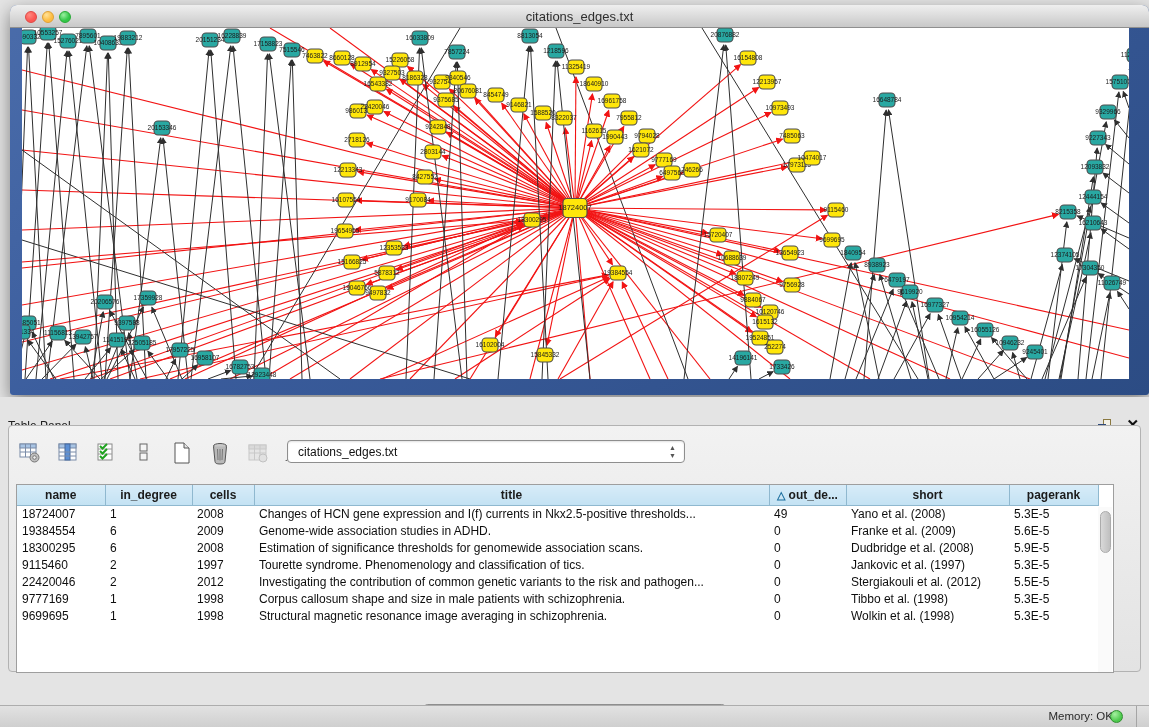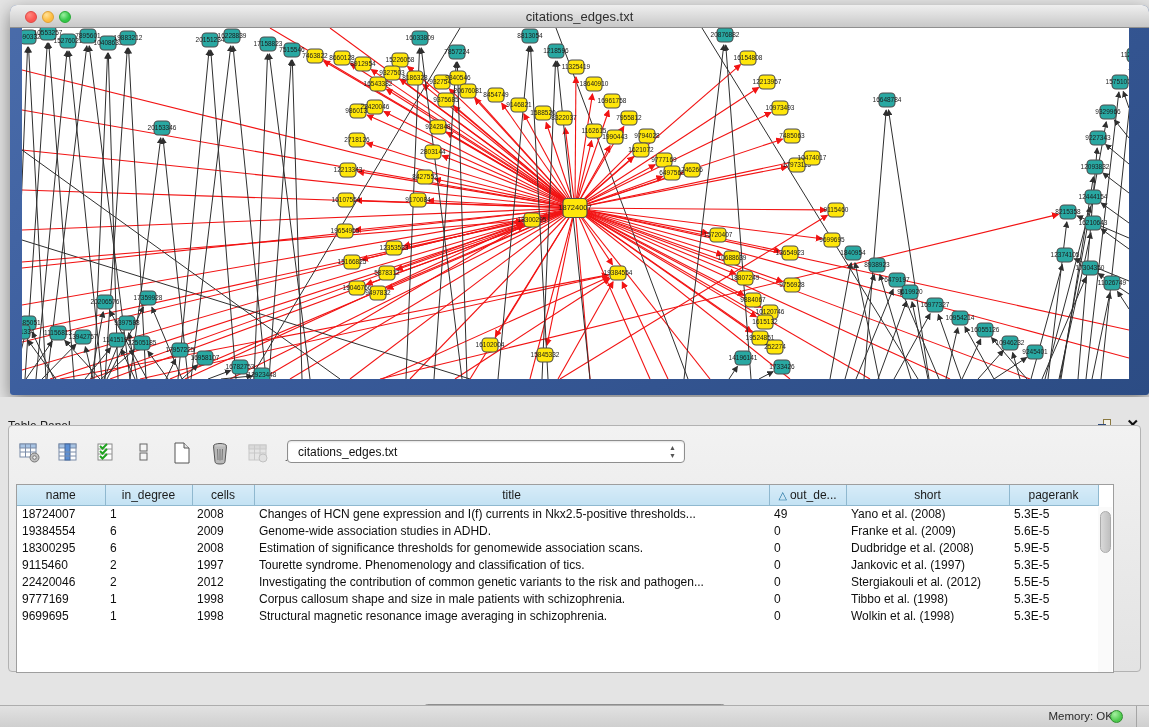--- a/index.html
+++ b/index.html
@@ -42,21 +42,21 @@
   .fx small { font-size:10px; }
   .combo { position:absolute; left:278px; top:14px; width:398px; height:23px; background:#FFFFFF;
     border:1px solid #8E8E8E; border-radius:4px; box-shadow:inset 0 1px 2px rgba(0,0,0,.12); }
   .combo-text { position:absolute; left:10px; top:4px; font-size:12px; color:#111; }
   .combo-arrows { position:absolute; right:8px; top:3px; font-size:7px; line-height:8px; color:#555; text-align:center; }
 
   .tbl-wrap { position:absolute; left:7px; top:58px; width:1098px; height:189px;
     background:#FFFFFF; border:1px solid #9E9E9E; overflow:hidden; }
   table.data { border-collapse:collapse; table-layout:fixed; width:1081px; font-size:12px; color:#0E0E0E; }
   table.data th { height:20px; background:linear-gradient(#D7ECF8,#C3E2F3); border-right:1px solid #8FB8CF;
-    border-bottom:1px solid #8FB8CF; font-weight:400; font-size:12px; color:#1B1B1B; text-align:center;
+    border-bottom:1px solid #8FB8CF; font-weight:700; font-size:12px; color:#1B1B1B; text-align:center;
     overflow:hidden; white-space:nowrap; }
   table.data td { height:17px; padding:0 5px; overflow:hidden; white-space:nowrap; text-overflow:clip; }
   td.c-short { text-align:left; }
   .sort-tri { color:#1B6E9E; font-size:11px; margin-right:3px; }
   .vscroll { position:absolute; right:1px; top:22px; width:14px; height:165px; background:#FAFAFA; }
   .vthumb { position:absolute; left:1.5px; top:4px; width:11px; height:42px; background:linear-gradient(90deg,#D9D9D9,#BFBFBF);
     border:1px solid #ABABAB; border-radius:6px; }
 
   .tabs { position:absolute; left:50%; transform:translateX(-50%); top:278px; display:flex;
     border:1px solid #8E8E8E; border-radius:5px; overflow:hidden; box-shadow:0 1px 0 rgba(255,255,255,.7); }

